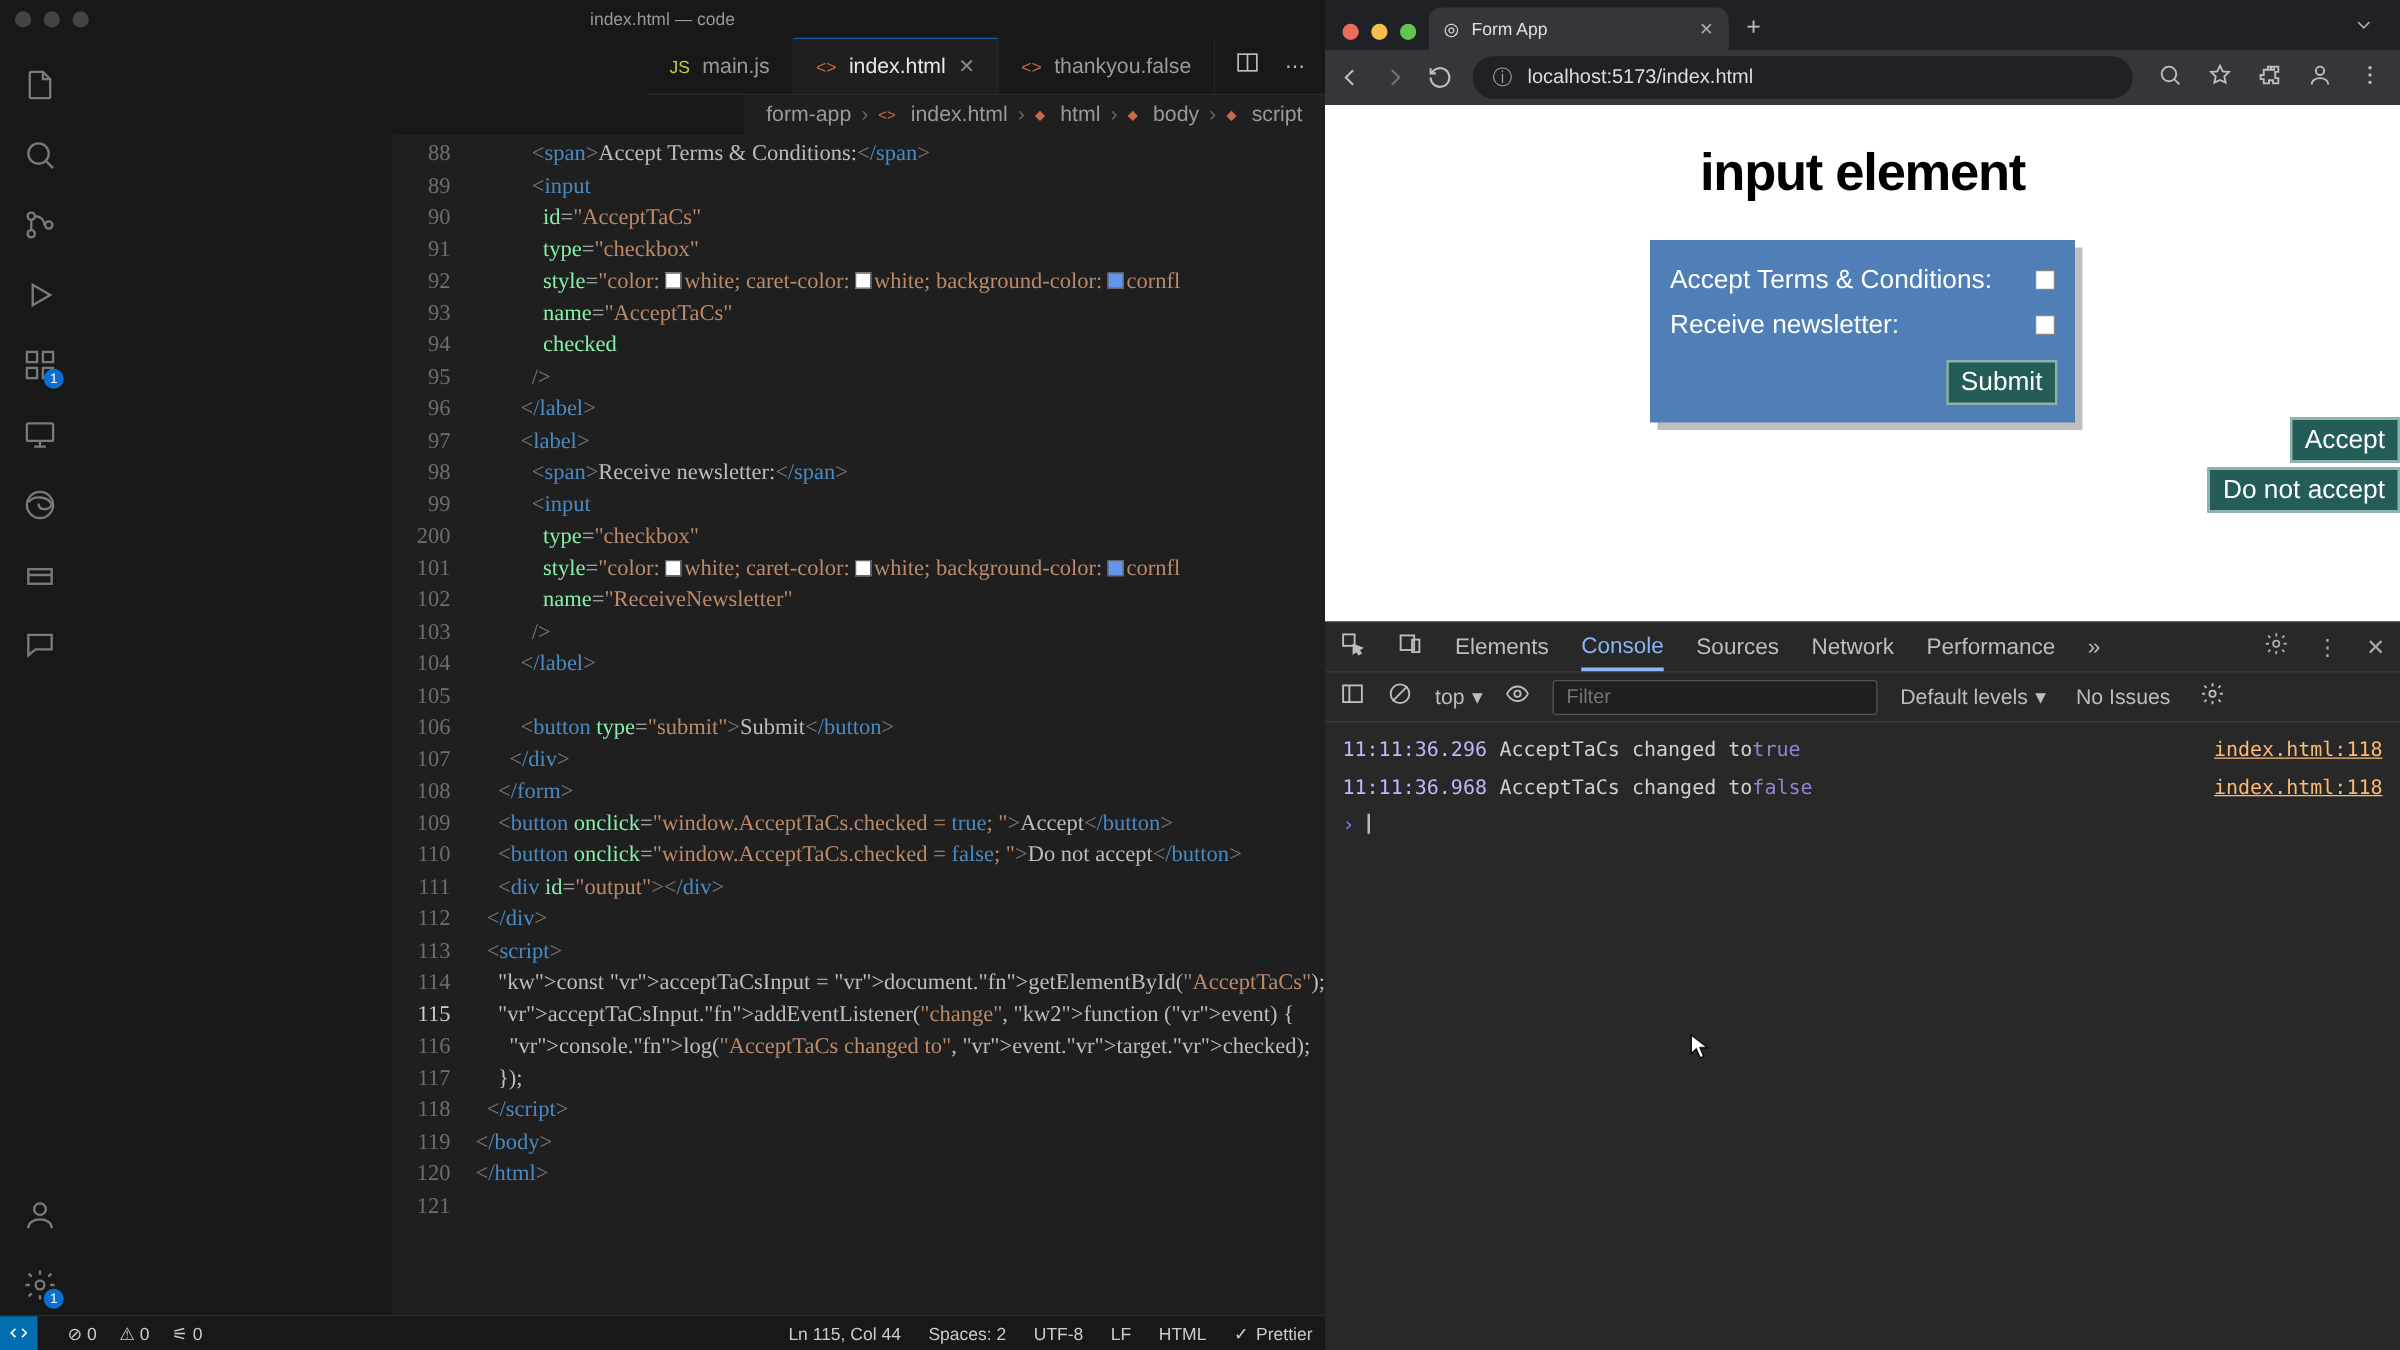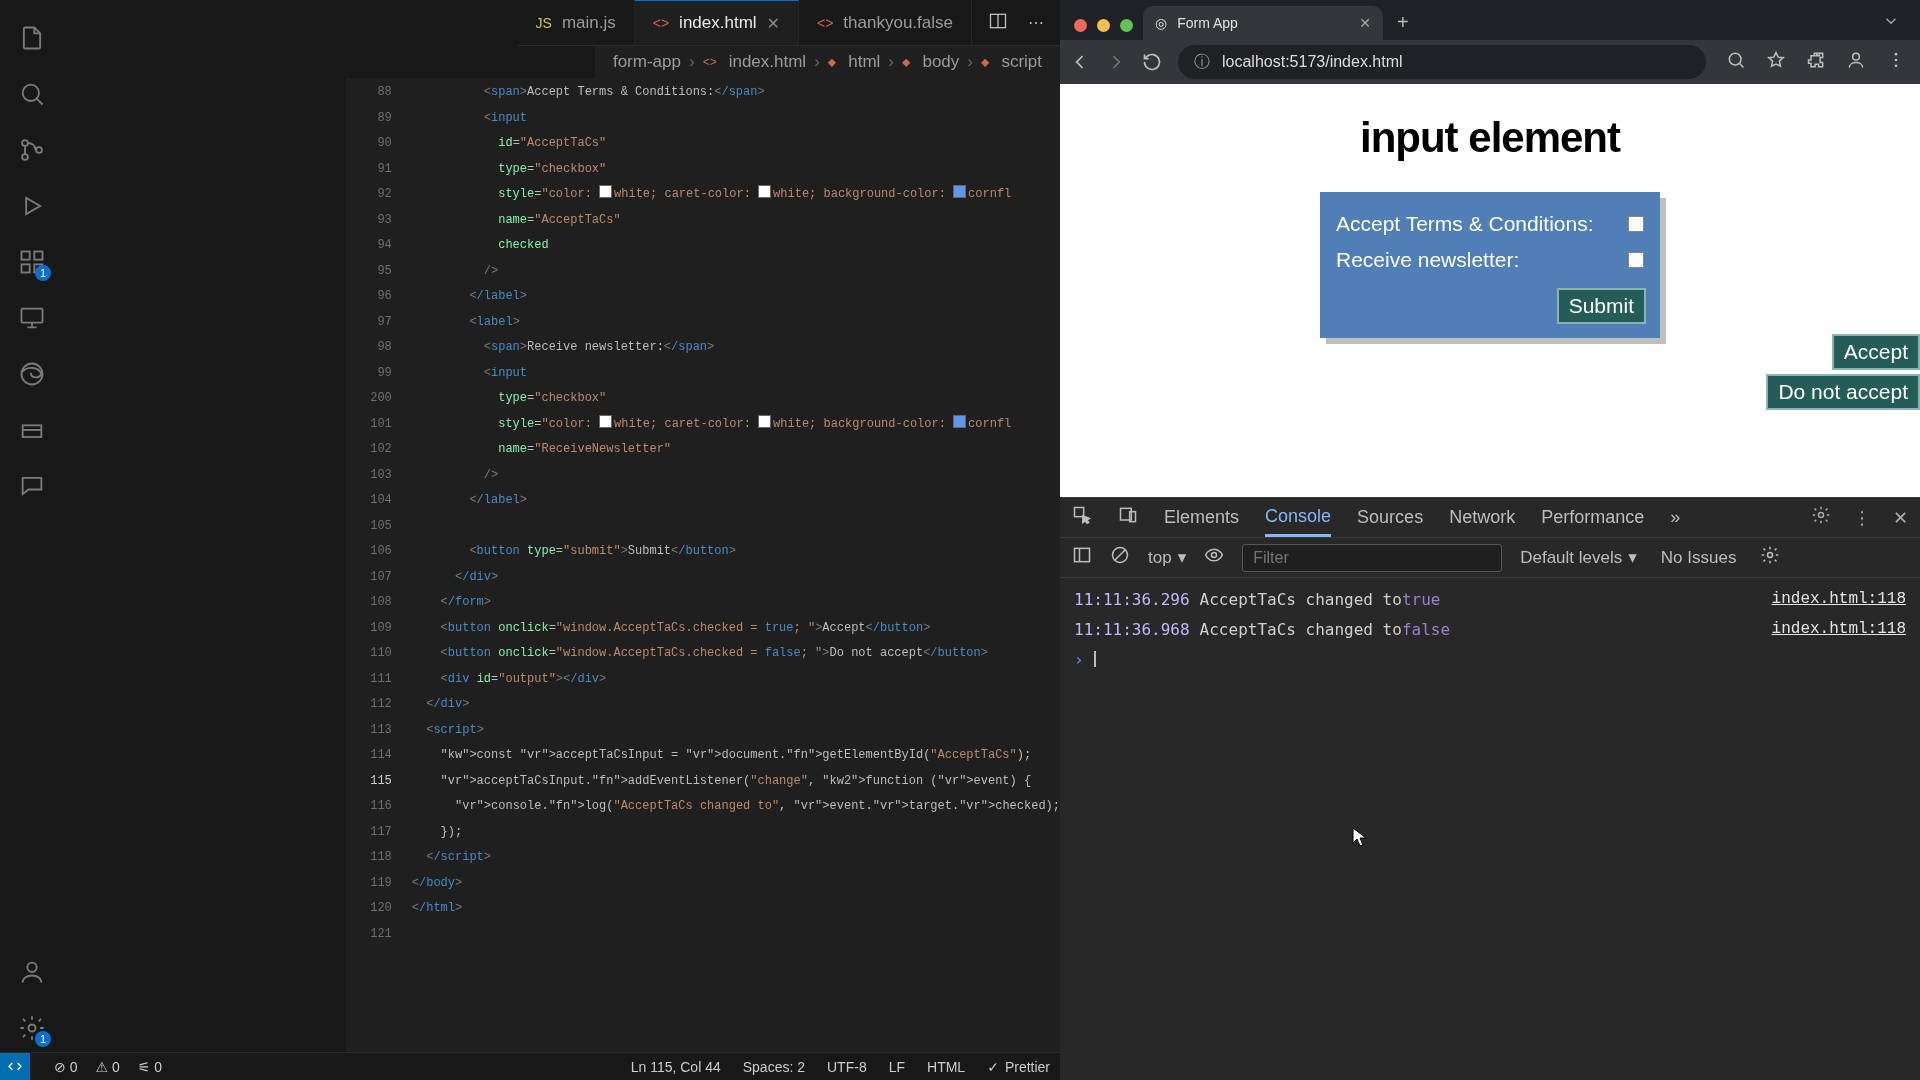--- a/index.html
+++ b/index.html
@@ -30,21 +30,21 @@
   .tab.active { background: #1f1f1f; color: #e8e8e8; border-top: 1px solid #0a6fcf; }
   .tab .tab-close { color: #888; font-size: 16px; }
   .tab .tab-icn { color: #c96a4a; font-size: 14px; }
   .tab .tab-icn.js { color: #cbcb41; }
   .tabs .tab-actions { margin-left: auto; display: flex; align-items: center; gap: 20px; padding: 0 16px; color: #bdbdbd; }
 
   .breadcrumbs { height: 32px; display: flex; align-items: center; gap: 8px; padding: 0 18px; color: #9a9a9a; font-size: 17px; background: #1f1f1f; }
   .breadcrumbs .sep { color: #666; }
   .breadcrumbs .crumb-icn { color: #c96a4a; font-size: 12px; margin-right: 4px; }
 
-  .code { flex: 1; background: #1f1f1f; display: flex; font-family: Liberation Mono, monospace; font-size: 12px; line-height: 25.5px; overflow: hidden; }
+  .code { flex: 1; background: #1f1f1f; display: flex; font-family: Liberation Serif, serif; font-size: 18px; line-height: 25.5px; overflow: hidden; }
   .gutter { width: 66px; text-align: right; color: #6e6e6e; padding: 2px 20px 0 0; user-select: none; }
   .gutter .ln { height: 25.5px; }
   .gutter .ln.cur { color: #cccccc; }
   .codelines { flex: 1; color: #bdbdbd; padding-top: 2px; white-space: pre; overflow: hidden; }
   .codelines .cl { height: 25.5px; }
 
   
   .p  { color: #7a7a7c; }   
   .tg { color: #4a8ac2; }   
   .at { color: #86efac; }   
@@ -93,31 +93,39 @@
   .dt-toolbar .ctx { display:flex; align-items:center; gap:6px; }
   .dt-toolbar input.filter { background: #1f1f1f; border: 1px solid #555; color: #888; height: 28px; width: 260px; padding: 0 10px; font-size: 16px; border-radius: 3px; }
   .dt-toolbar .levels { display:flex; align-items:center; gap:6px; }
   .dt-toolbar svg { width: 20px; height: 20px; }
   .dt-toolbar .noissues { margin-left: 6px; }
   .dt-toolbar .gear { margin-left: 6px; }
 
   .console { flex: 1; font-family: Menlo, Consolas, monospace; font-size: 16px; color: #d0d0d0; padding: 6px 14px; }
   .console .row { display: flex; align-items: center; height: 30px; }
   .console .ts { color: #c4b5fd; margin-right: 10px; }
-  .console .src { margin-left: auto; color: #e5e5e5; text-decoration: underline; font-family: Liberation Mono, monospace; }
+  .console .src { margin-left: auto; color: #fdba74; text-decoration: underline; }
   .console .bool-t { color: #9a7fd1; }
   .console .prompt { color: #6b8cff; margin-right: 10px; }
   .console .caret { display:inline-block; width:2px; height:16px; background:#bbb; vertical-align:-2px;}
 
   .cursor-arrow { position: fixed; width: 16px; height: 22px; pointer-events: none; }
 </style>
 </head>
 <body>
 
 <div class="vscode">
+  <div class="vs-titlebar">
+    <div class="vs-traffic">
+        <span></span>
+        <span></span>
+        <span></span>
+      </div>
+    <span>index.html — code</span>
+  </div>
   <div class="vs-body">
     <div class="activitybar">
       <div class="ab-item">
           <svg viewBox="0 0 24 24" fill="none" stroke="currentColor" stroke-width="1.6">
             <path d="M14 3H6a1 1 0 0 0-1 1v16a1 1 0 0 0 1 1h12a1 1 0 0 0 1-1V8z"></path>
             <path d="M14 3v5h5"></path>
           </svg>
         </div>
       <div class="ab-item">
           <svg viewBox="0 0 24 24" fill="none" stroke="currentColor" stroke-width="1.6">

